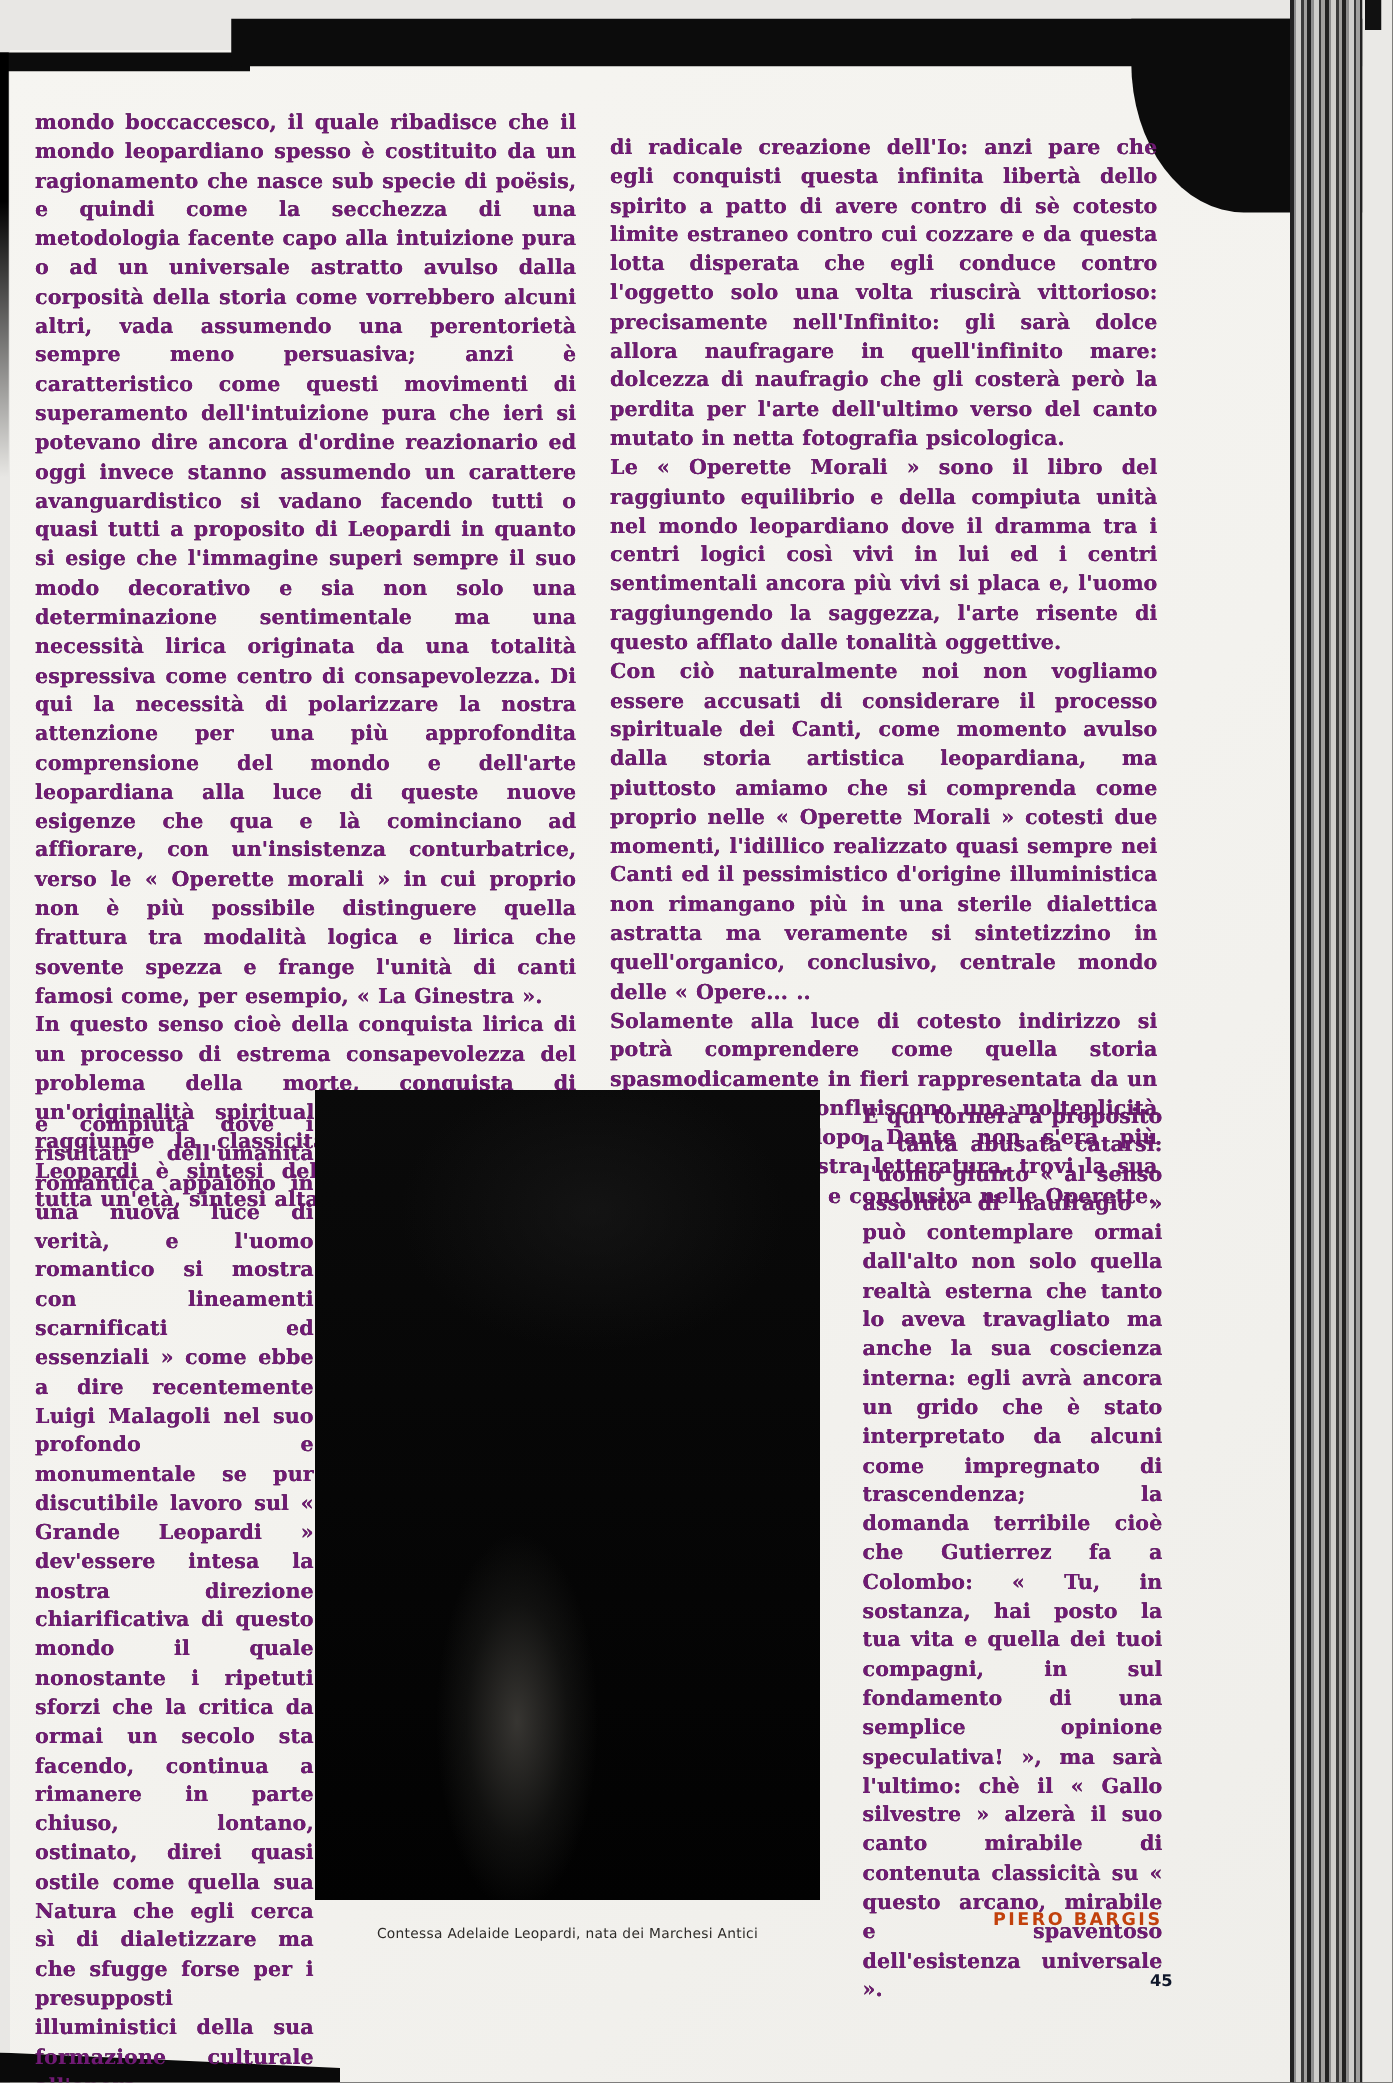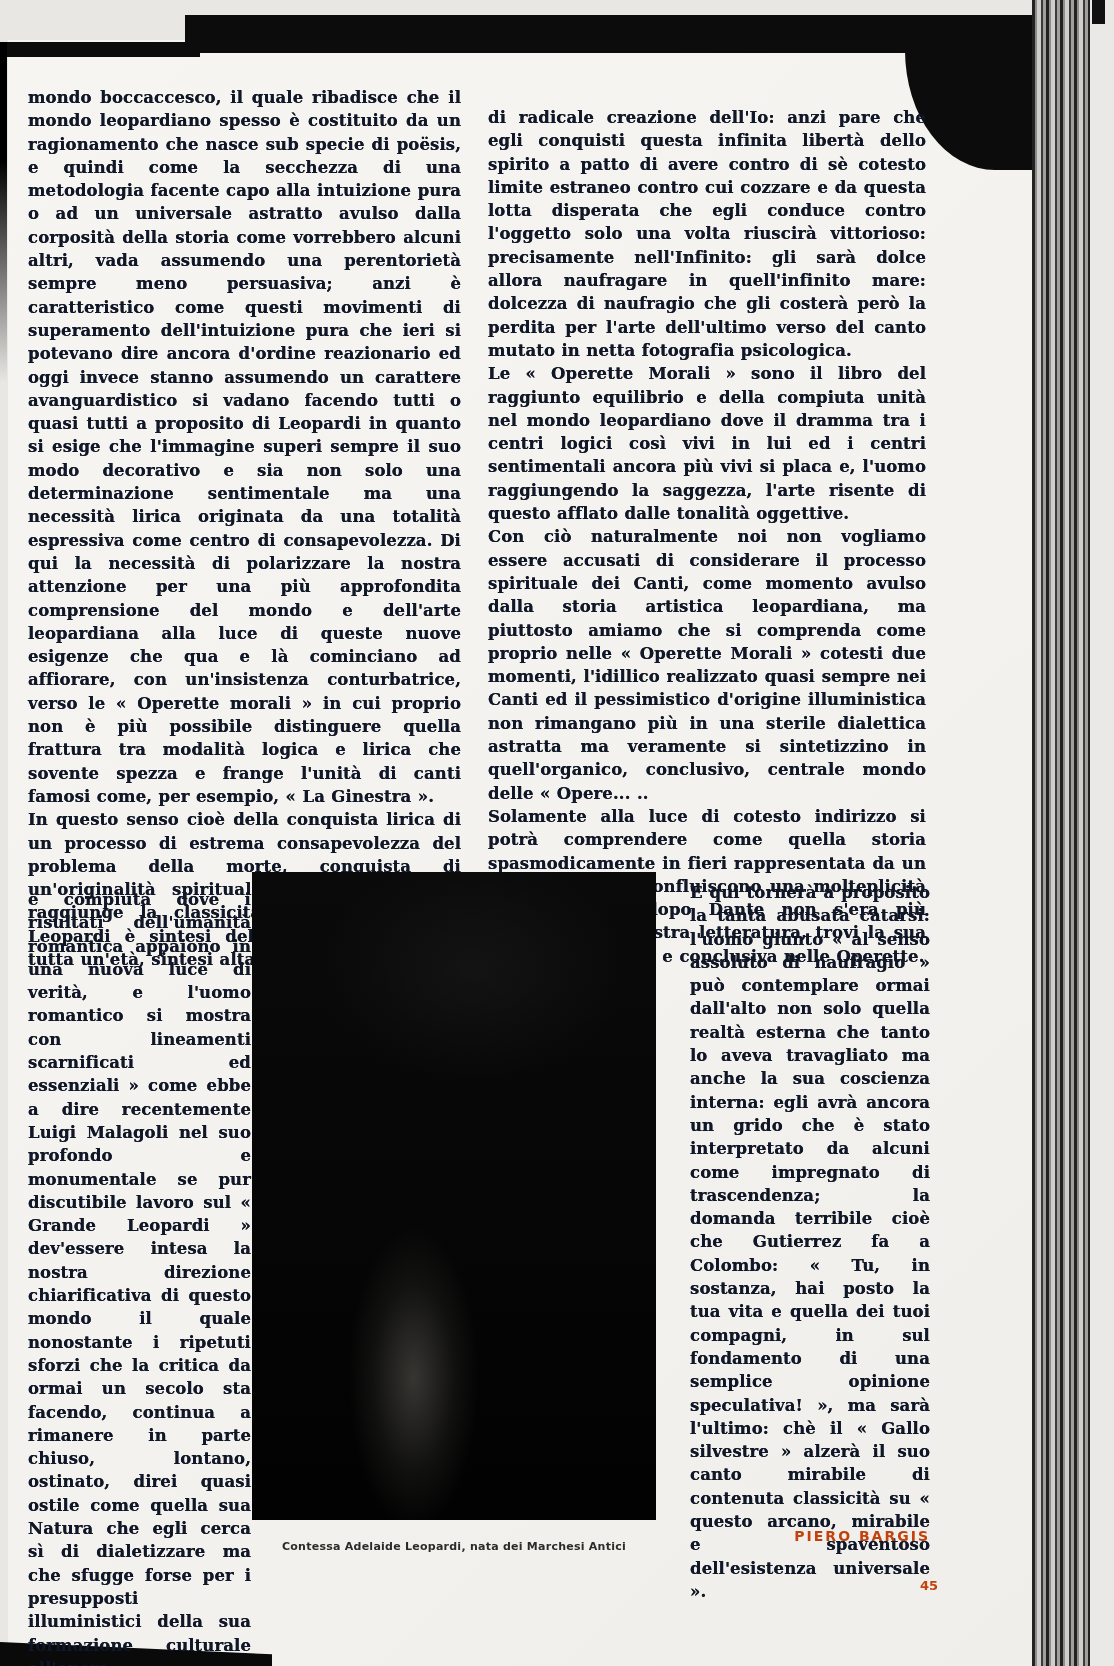--- a/index.html
+++ b/index.html
@@ -16,43 +16,43 @@
   .left-edge{position:absolute;left:0;top:42px;width:7px;height:340px;
              background:linear-gradient(#000 0%,#000 35%,rgba(0,0,0,0) 100%);}
   
   .book-edges{position:absolute;left:1032px;top:0;width:58px;height:1666px;
       background:repeating-linear-gradient(90deg,#222 0 3px,#8d8d8d 3px 5px,#cfcecb 5px 9px,#3b3b3b 9px 11px,#a09f9d 11px 14px);}
   .right-margin{position:absolute;left:1090px;top:0;width:24px;height:1666px;background:#eae9e6;}
   .corner-tick{position:absolute;left:1092px;top:0;width:13px;height:24px;background:#111;}
   .bottom-wedge{position:absolute;left:0;top:1640px;width:272px;height:26px;background:#0a0a0a;
                 clip-path:polygon(0 8%,100% 55%,100% 100%,0 100%);}
   
-  .col{position:absolute;color:#0f172a;}
+  .col{position:absolute;color:#701a75;}
   .col p{margin:0;font-weight:700;font-size:16.5px;line-height:23.3px;text-align:justify;
          letter-spacing:.1px;word-spacing:.6px;text-shadow:0 0 .5px rgba(20,12,8,.85);}
   .narrow p{hyphens:auto;}
   .left-wide{left:28px;top:86px;width:433px;}
   .left-narrow{left:28px;top:888px;width:223px;}
   .right-wide{left:488px;top:86px;width:438px;margin-top:20px;}
   .right-narrow{left:690px;top:868px;width:240px;margin-top:13px;}
   
   .photo{position:absolute;left:252px;top:872px;width:404px;height:648px;
      background:
        radial-gradient(90px 210px at 40% 78%, rgba(64,62,58,.85) 0%, rgba(28,28,26,.55) 45%, rgba(0,0,0,0) 72%),
        radial-gradient(220px 160px at 55% 15%, rgba(30,30,30,.5) 0%, rgba(0,0,0,0) 70%),
        linear-gradient(#0a0a0a,#020202);}
   .caption{position:absolute;left:252px;top:1540px;width:404px;text-align:center;
-     font-family:"DejaVu Sans","Liberation Sans",sans-serif;font-weight:700;font-size:11px;
+     font-family:"DejaVu Sans","Liberation Sans",sans-serif;font-weight:400;font-size:11px;
      color:#2d2b29;letter-spacing:.25px;filter:blur(.45px);}
   .signature{position:absolute;left:690px;top:1528px;width:240px;text-align:right;
      font-family:"DejaVu Sans","Liberation Sans",sans-serif;font-weight:700;font-size:14px;
      color:#c2410c;letter-spacing:2px;filter:blur(.4px);}
   .pagenum{position:absolute;left:896px;top:1578px;width:42px;text-align:right;
      font-family:"DejaVu Sans","Liberation Sans",sans-serif;font-weight:700;font-size:13px;
-     color:#c2410c;filter:blur(.3px);}
+     color:#0f172a;filter:blur(.3px);}
 </style>
 </head>
 <body>
 
 <div class="canvas">
 
   <div class="page"></div>
 
   <div class="band-left"></div>
   <div class="band-main"></div>

